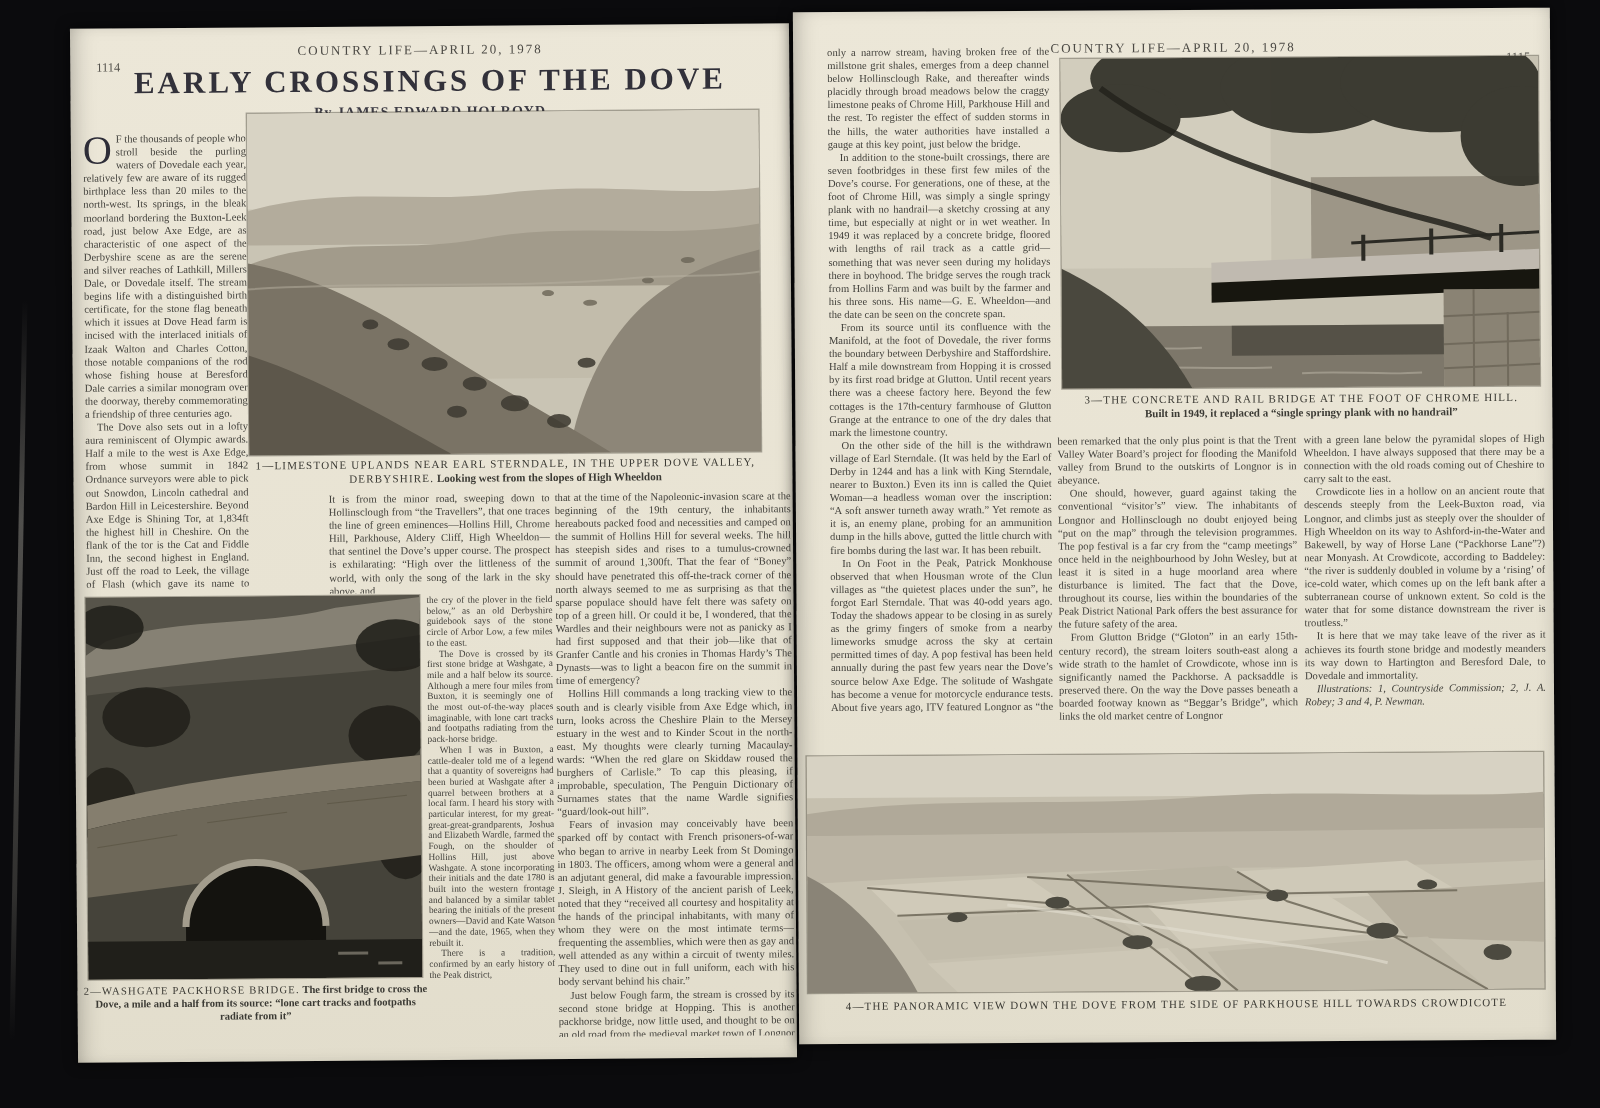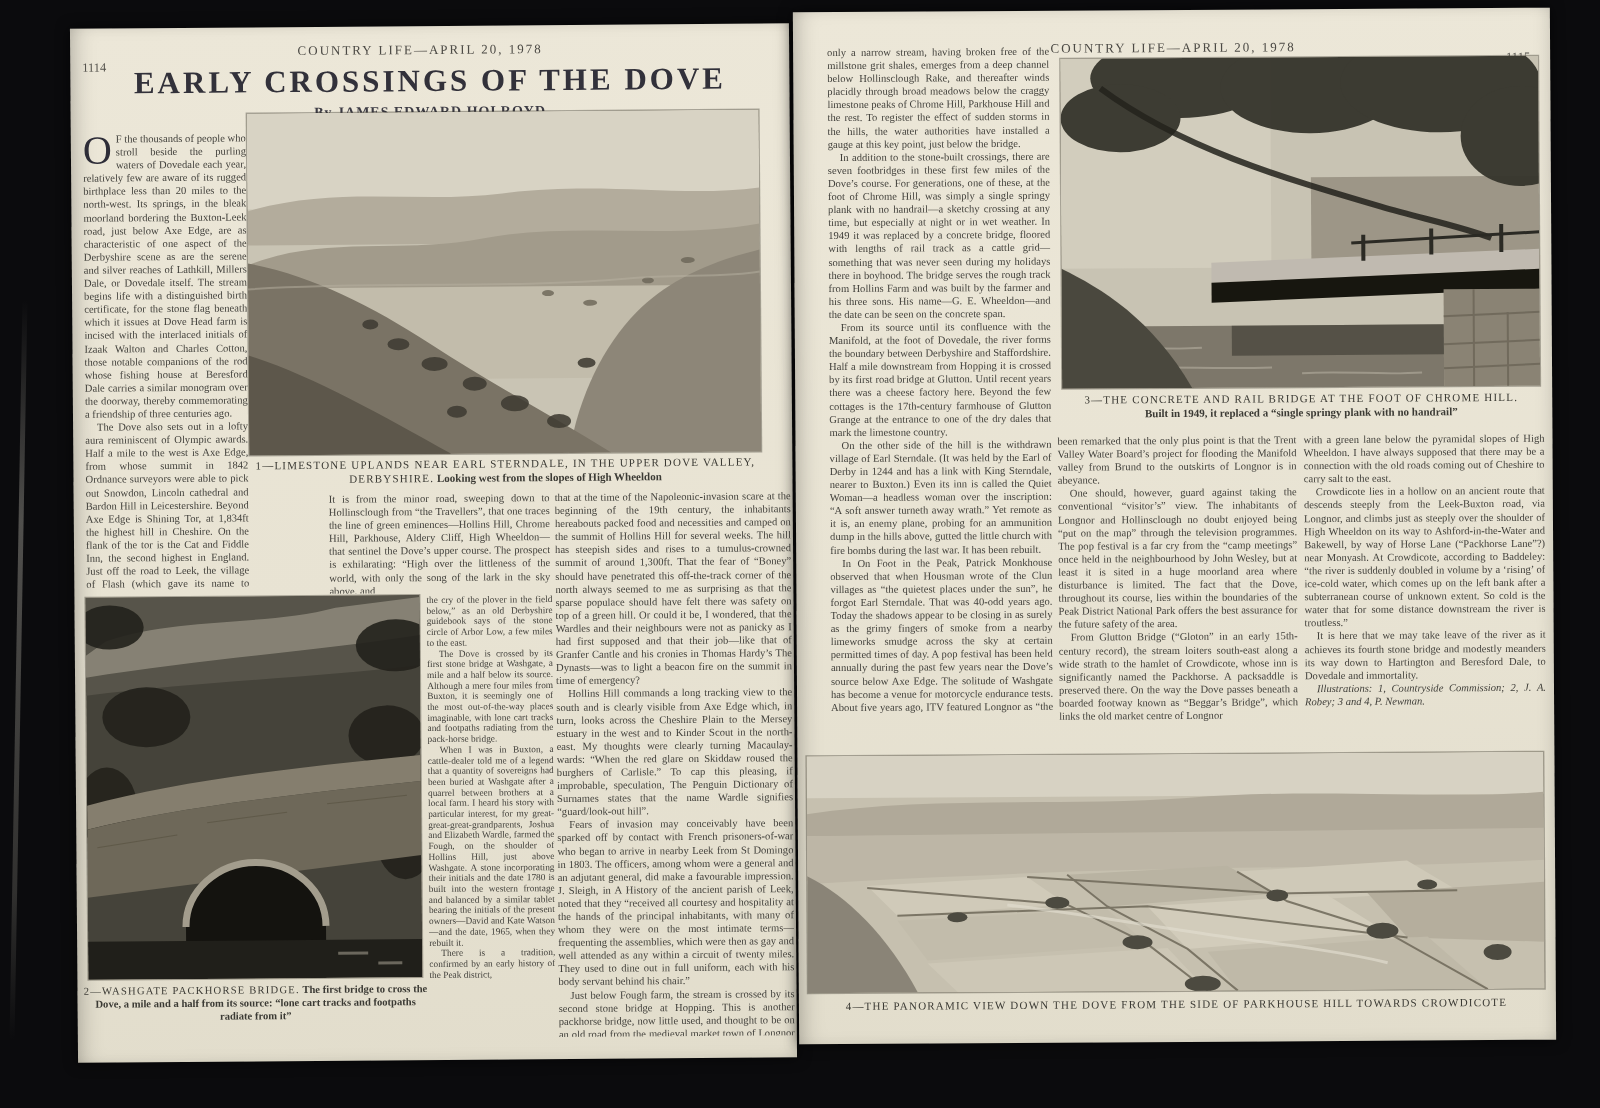--- a/index.html
+++ b/index.html
@@ -28,21 +28,21 @@
   .photo svg{display:block;width:100%;height:100%;}
   #scan-sliver{position:absolute;left:16px;top:300px;width:5px;height:740px;background:linear-gradient(180deg,rgba(160,160,155,0),rgba(150,148,140,.5) 30%,rgba(120,118,110,.35) 80%,rgba(90,88,80,0));transform:rotate(1deg);}
 </style>
 </head>
 <body>
 
 <div id="scan">
   <div id="scan-sliver"></div>
 
   <div class="page" id="page-left">
-    <div class="abs pageno" style="left:12px;top:32px;">1114</div>
+    <div class="abs pageno" style="left:26px;top:32px;">1114</div>
     <div class="abs running-head" style="left:120px;top:16px;width:460px;">COUNTRY LIFE—APRIL 20, 1978</div>
     <div class="abs art-title" style="left:0;top:37px;width:719px;">EARLY CROSSINGS OF THE DOVE</div>
     <div class="abs byline" style="left:0;top:78px;width:719px;">By JAMES EDWARD HOLROYD</div>
 
     <div class="abs body" style="left:12px;top:104px;width:163px;height:460px;">
       <p class="ni"><span class="dropcap">O</span><span>F the thousands of people who stroll beside the purling waters of Dovedale each year, relatively few are aware of its rugged birthplace less than 20 miles to the north-west. Its springs, in the bleak moorland bordering the Buxton-Leek road, just below Axe Edge, are as characteristic of one aspect of the Derbyshire scene as are the serene and silver reaches of Lathkill, Millers Dale, or Dovedale itself. The stream begins life with a distinguished birth certificate, for the stone flag beneath which it issues at Dove Head farm is incised with the interlaced initials of Izaak Walton and Charles Cotton, those notable companions of the rod whose fishing house at Beresford Dale carries a similar monogram over the doorway, thereby commemorating a friendship of three centuries ago.</span></p>
       <p>The Dove also sets out in a lofty aura reminiscent of Olympic awards. Half a mile to the west is Axe Edge, from whose summit in 1842 Ordnance surveyors were able to pick out Snowdon, Lincoln cathedral and Bardon Hill in Leicestershire. Beyond Axe Edge is Shining Tor, at 1,834ft the highest hill in Cheshire. On the flank of the tor is the Cat and Fiddle Inn, the second highest in England. Just off the road to Leek, the village of Flash (which gave its name to counterfeit coining) has the highest church in the country, 1,528ft above sea level. Back on the main road, the Travellers’ Rest inn at Flash Bar just tops the 1,500ft contour to claim a bronze as the third highest inn.</p>
     </div>
 
     <div class="photo" style="left:176px;top:86px;width:512px;height:342px;">

